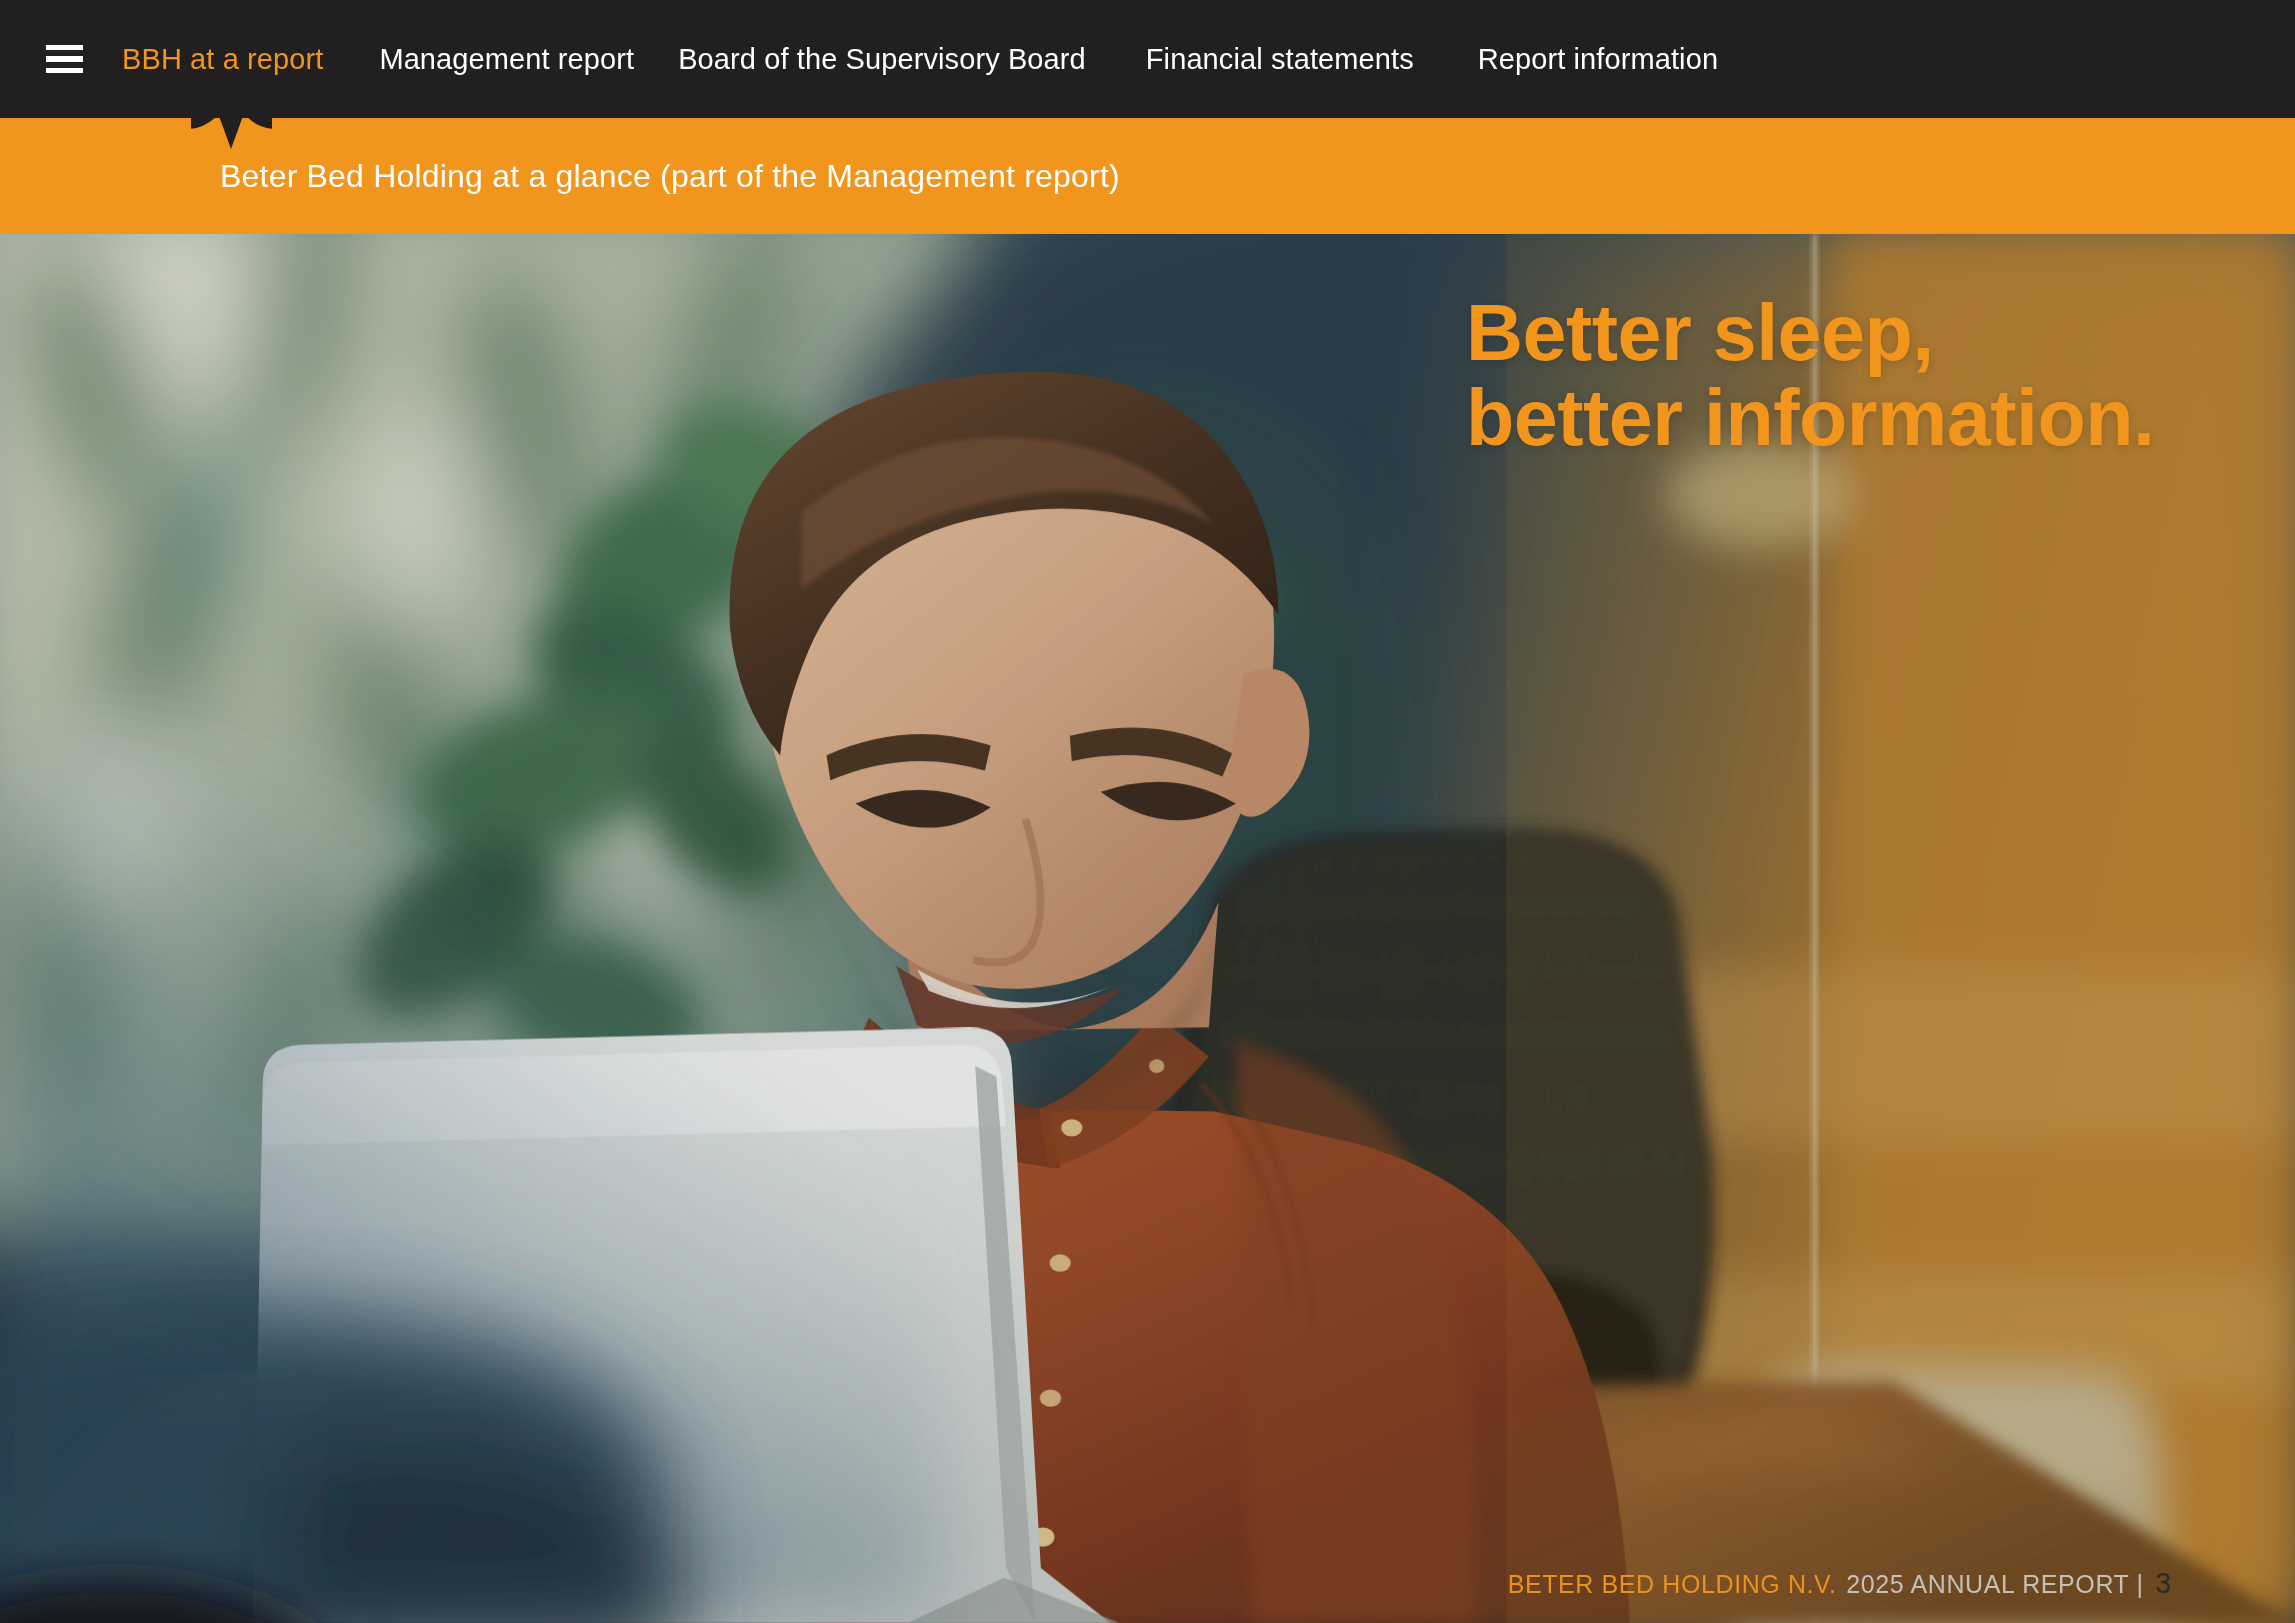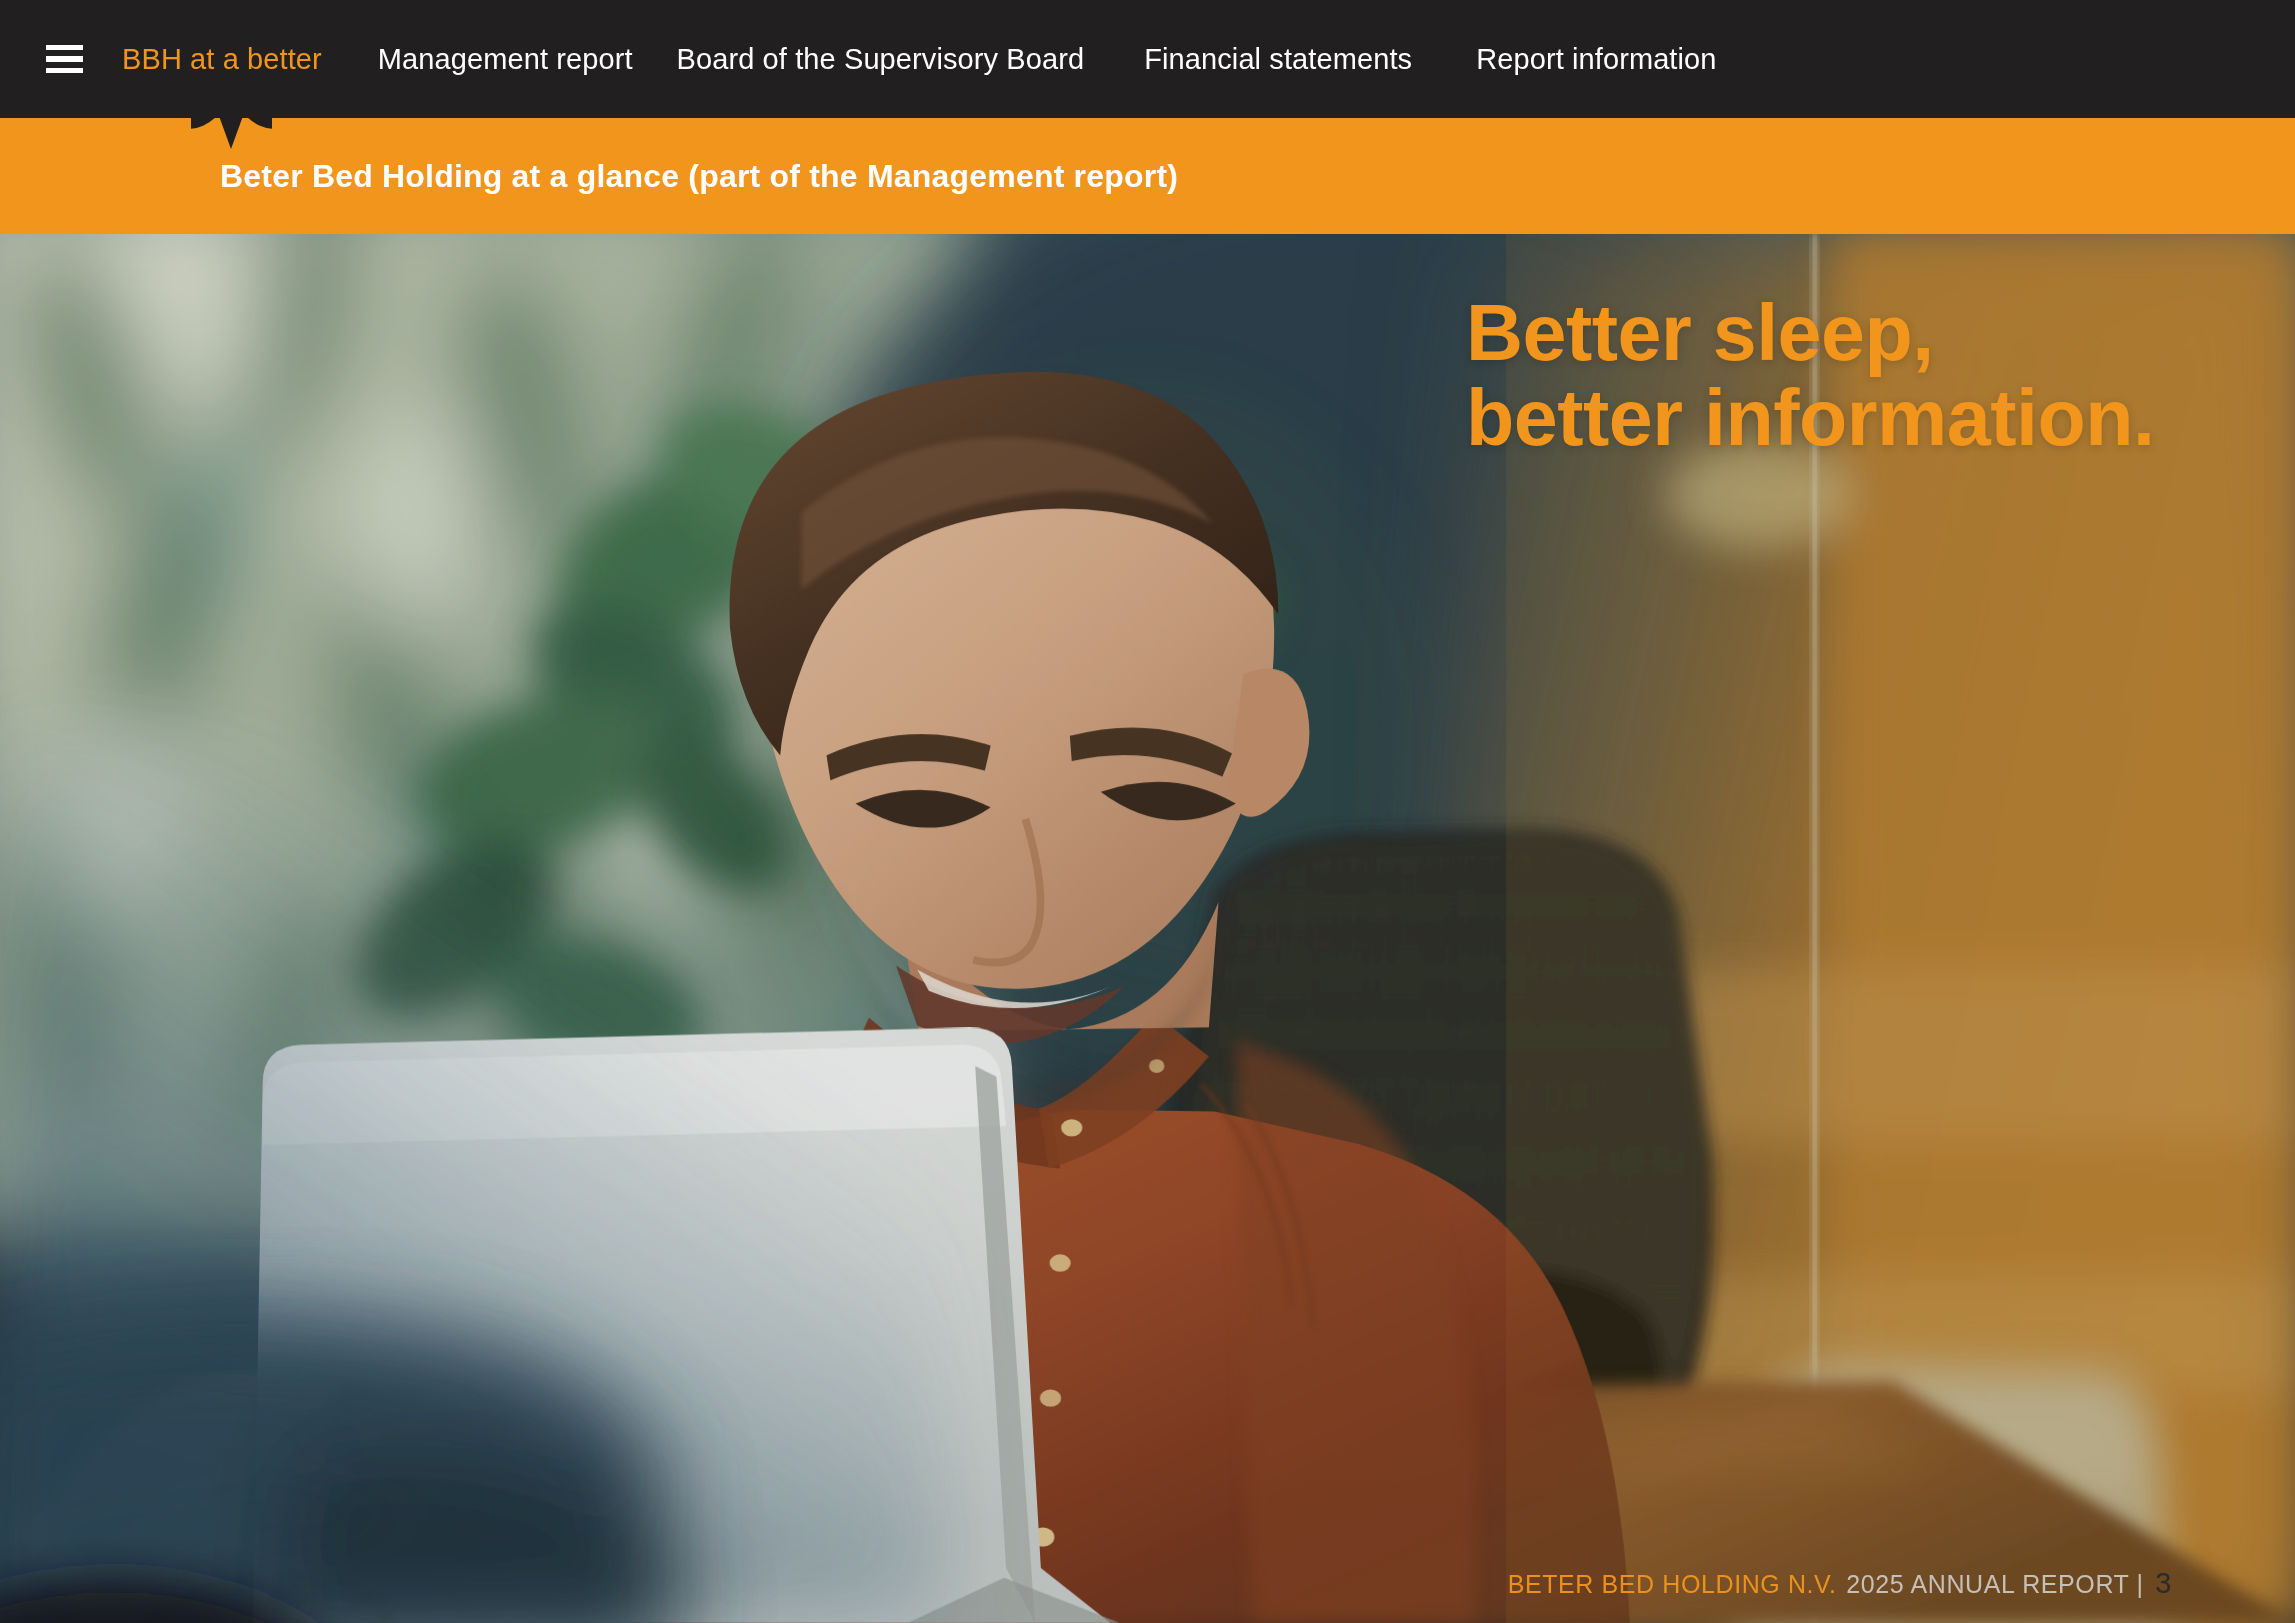--- a/index.html
+++ b/index.html
@@ -46,21 +46,21 @@
   .band{
     position:absolute; left:0; top:118px; width:2295px; height:116px;
     background:#f2951d;
     z-index:35;
   }
   .band-title{
     position:absolute; left:220px; top:50%;
     transform:translateY(-50%);
     color:#ffffff;
     font-size:32px;
-    font-weight:bold;
+    font-weight:normal;
     white-space:nowrap;
     letter-spacing:0.2px;
   }
   
   .notch{
     position:absolute;
     left:191px; top:118px;
     width:81px; height:68px;
     overflow:hidden;
     z-index:36;
@@ -124,21 +124,21 @@
 
   <div class="topnav">
 
     <div class="hamburger">
       <span></span>
       <span></span>
       <span></span>
     </div>
 
     <div class="navitems">
-      <div class="navitem active nav-gap-1">BBH at a better</div>
+      <div class="navitem active nav-gap-1">BBH at a report</div>
       <div class="navitem nav-gap-2">Management report</div>
       <div class="navitem nav-gap-3">Board of the Supervisory Board</div>
       <div class="navitem nav-gap-4">Financial statements</div>
       <div class="navitem">Report information</div>
     </div>
   </div>
 
   <div class="band">
     <div class="band-title">Beter Bed Holding at a glance (part of the Management report)</div>
   </div>

